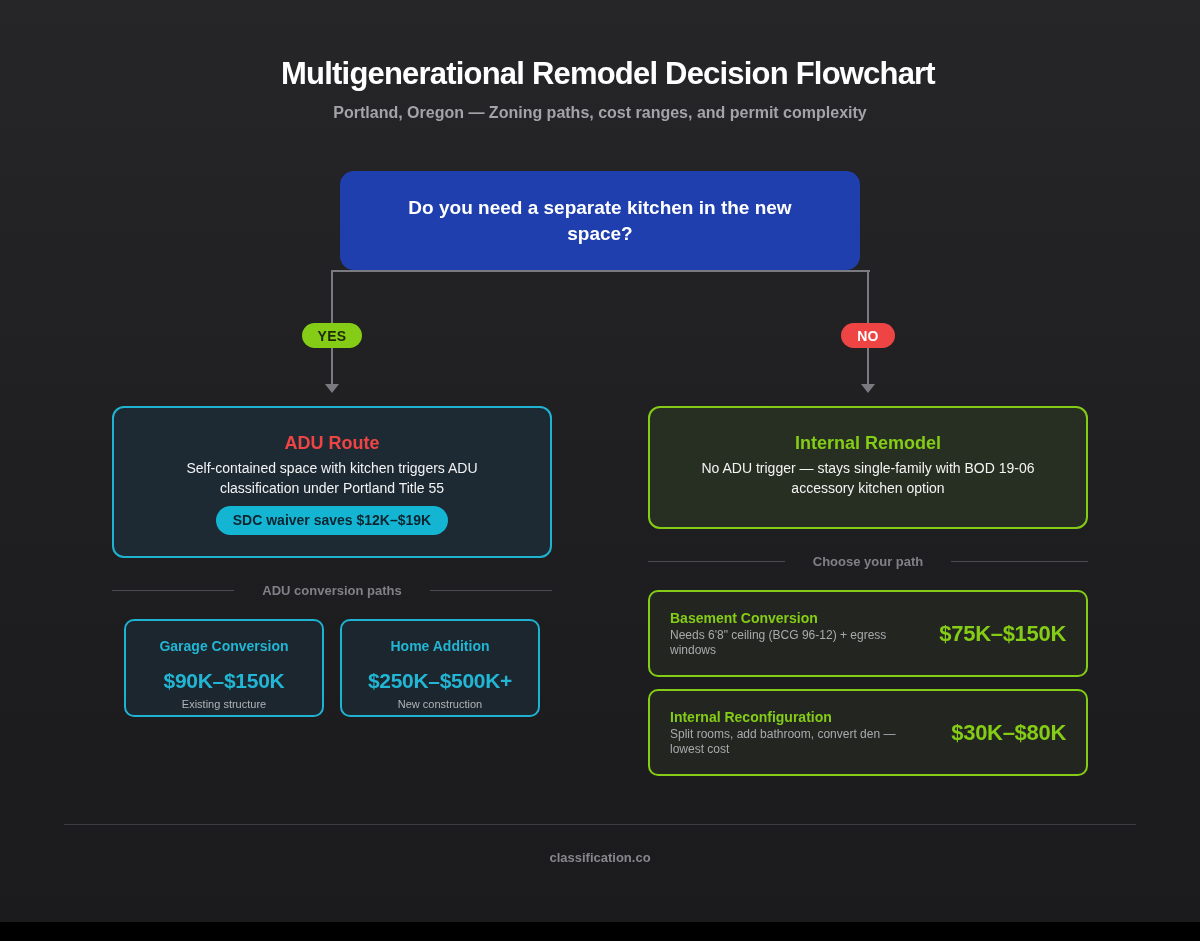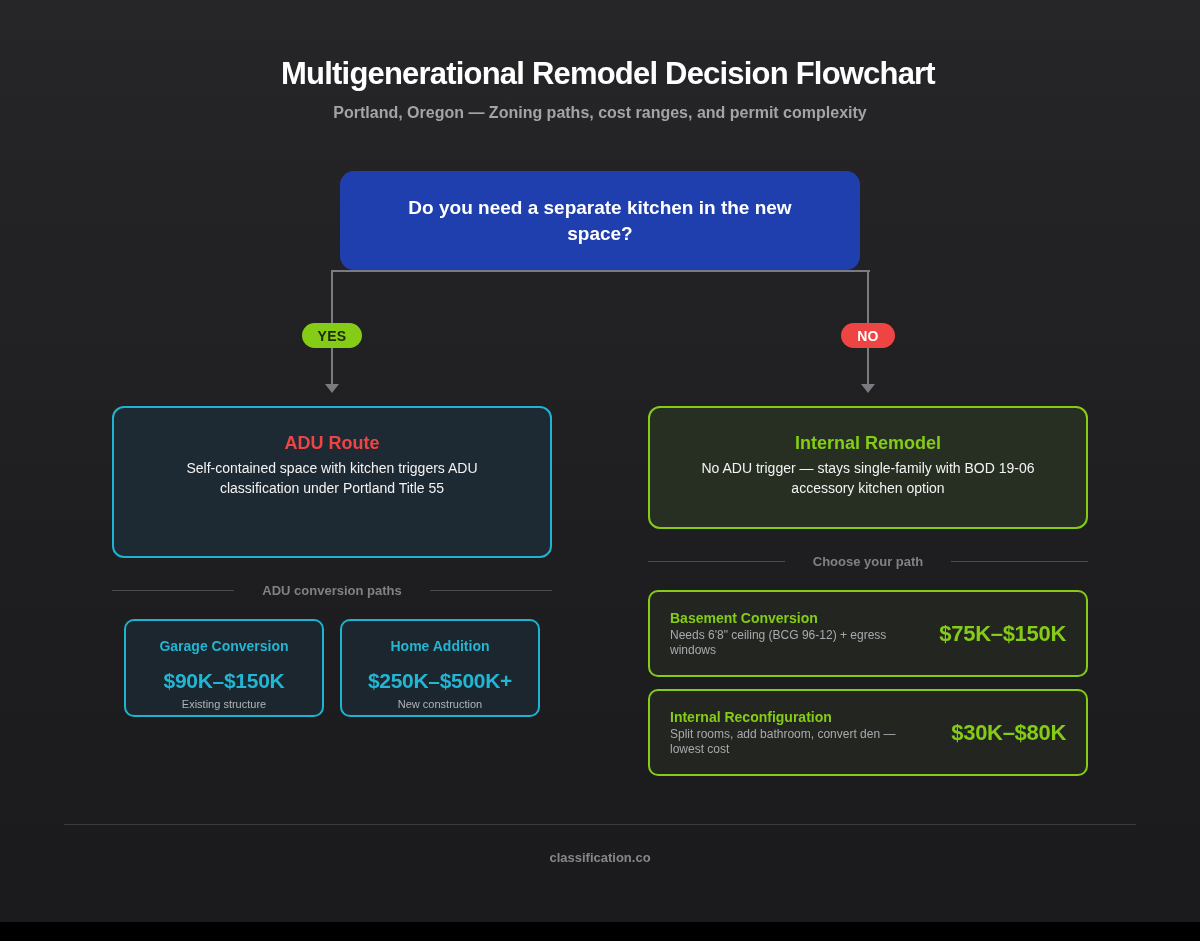--- a/index.html
+++ b/index.html
@@ -111,20 +111,21 @@
   <div class="connector-v" style="left:867px; top:348px; height:38px;"></div>
   <div class="arrow-head" style="left:325px; top:384px;"></div>
   <div class="arrow-head" style="left:861px; top:384px;"></div>
 
   <div class="pill pill-yes">YES</div>
   <div class="pill pill-no">NO</div>
 
   <div class="card adu-card">
     <div class="card-title">ADU Route</div>
     <div class="card-desc">Self-contained space with kitchen triggers ADU classification under Portland Title 55</div>
+    <div class="sdc-badge">SDC waiver saves $12K–$19K</div>
   </div>
 
   <div class="card internal-card">
     <div class="card-title">Internal Remodel</div>
     <div class="card-desc" style="width:380px;">No ADU trigger — stays single-family with BOD 19-06 accessory kitchen option</div>
   </div>
 
   <div class="divider-label adu-divider">
     <span class="line"></span>
     <span>ADU conversion paths</span>

